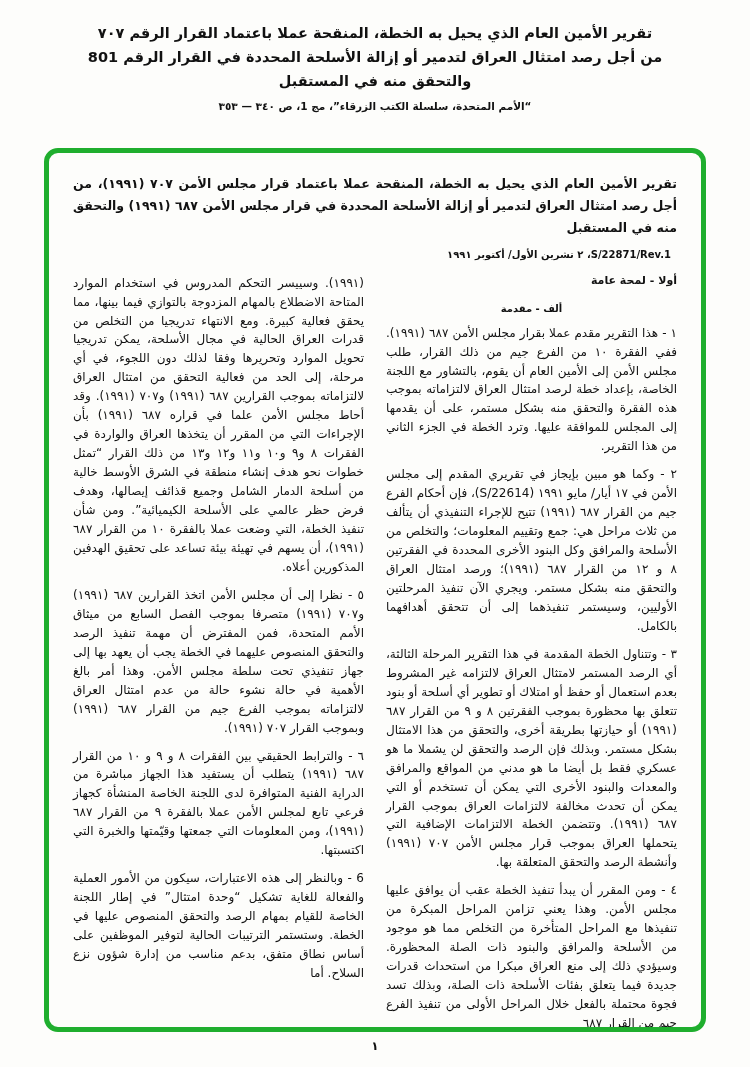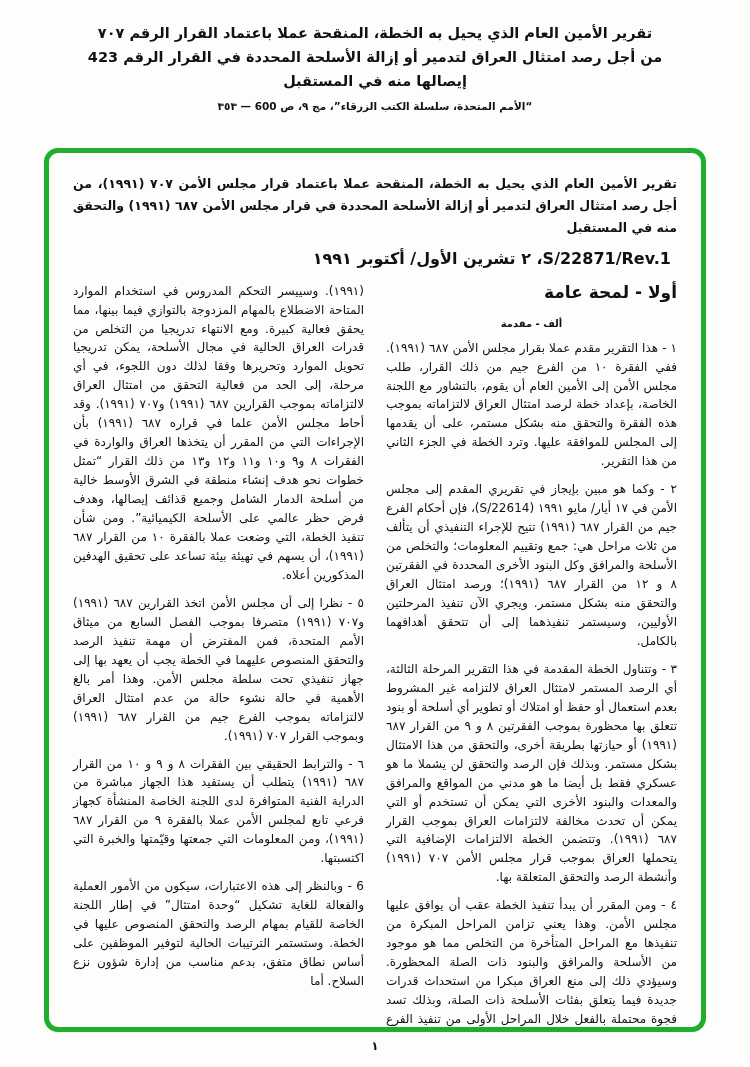--- a/index.html
+++ b/index.html
@@ -45,40 +45,40 @@
     direction: rtl;
     text-align: justify;
     font-weight: bold;
     font-size: 12.5px;
     line-height: 1.75;
   }
   .doc-ref {
     direction: rtl;
     text-align: right;
     font-weight: bold;
-    font-size: 16px;
+    font-size: 10px;
     margin-top: 10px;
     padding-left: 30px;
     padding-right: 6px;
   }
   .columns {
     direction: rtl;
     display: flex;
     gap: 22px;
     margin-top: 14px;
   }
   .col {
     flex: 1 1 0;
     min-width: 0;
   }
   .sec-head-right {
     direction: rtl;
     text-align: right;
     font-weight: bold;
-    font-size: 17px;
+    font-size: 11px;
     margin-bottom: 16px;
   }
   .sec-head-center {
     direction: rtl;
     text-align: center;
     font-weight: bold;
     font-size: 10px;
     margin: 8px 0 10px 0;
   }
   .para {
@@ -96,23 +96,23 @@
     text-align: center;
     font-size: 12px;
     font-weight: bold;
   }
 </style>
 </head>
 <body>
 
 <header class="page-header">
   <div class="hline">تقرير الأمين العام الذي يحيل به الخطة، المنقحة عملا باعتماد القرار الرقم ٧٠٧</div>
-  <div class="hline">من أجل رصد امتثال العراق لتدمير أو إزالة الأسلحة المحددة في القرار الرقم 423</div>
-  <div class="hline">إيصالها منه في المستقبل</div>
-  <div class="hsource">“الأمم المتحدة، سلسلة الكتب الزرقاء”، مج ٩، ص 600 — ٣٥٣</div>
+  <div class="hline">من أجل رصد امتثال العراق لتدمير أو إزالة الأسلحة المحددة في القرار الرقم 801</div>
+  <div class="hline">والتحقق منه في المستقبل</div>
+  <div class="hsource">“الأمم المتحدة، سلسلة الكتب الزرقاء”، مج 1، ص ٣٤٠ — ٣٥٣</div>
 </header>
 
 <section class="green-box">
 
   <div class="doc-title">تقرير الأمين العام الذي يحيل به الخطة، المنقحة عملا باعتماد قرار مجلس الأمن ٧٠٧ (١٩٩١)، من أجل رصد امتثال العراق لتدمير أو إزالة الأسلحة المحددة في قرار مجلس الأمن ٦٨٧ (١٩٩١) والتحقق منه في المستقبل</div>
 
   <div class="doc-ref">S/22871/Rev.1، ٢ تشرين الأول/ أكتوبر ١٩٩١</div>
 
   <div class="columns">
 

